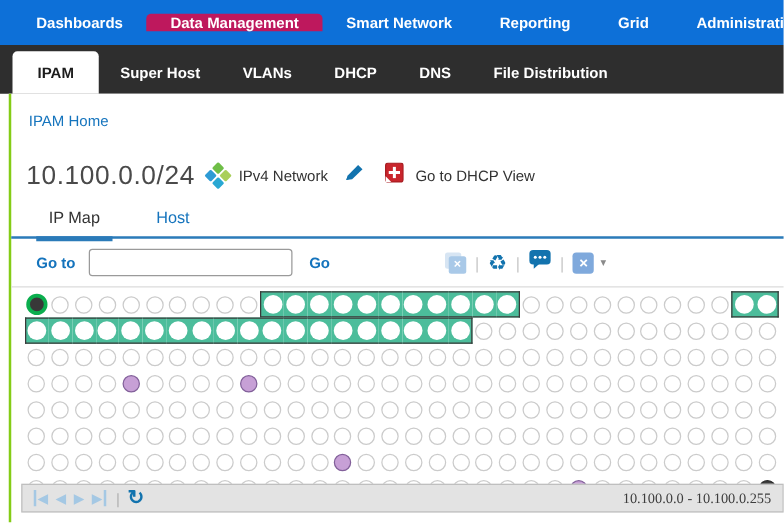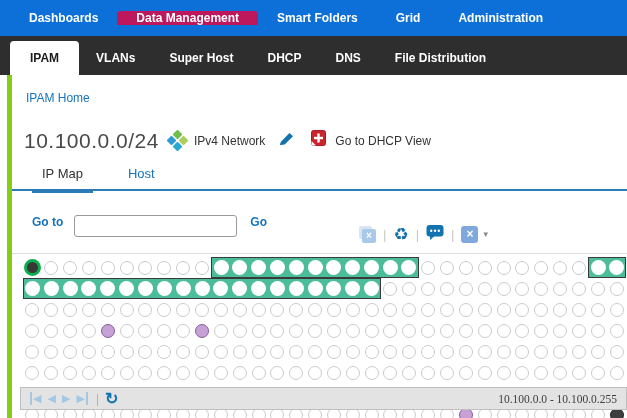--- a/index.html
+++ b/index.html
@@ -10,21 +10,21 @@
   .topnav { height:36px; background:#0d70d8; display:flex; align-items:center; padding-left:10px; }
   .topnav .item { color:#fff; font-size:12px; font-weight:bold; padding:0 19px; display:flex; align-items:center; cursor:pointer; white-space:nowrap; }
   .topnav .item.active { background:#be185d; border-radius:4px 4px 0 0; }
 
   
   .subnav { height:39px; background:#2e2e2e; display:flex; align-items:flex-end; padding-left:10px; }
   .subnav .tab { color:#fff; font-size:12px; font-weight:bold; padding:10px 17px; cursor:pointer; white-space:nowrap; }
   .subnav .tab.active { background:#fff; color:#1c1c1c; border-radius:4px 4px 0 0; padding:10px 20px; }
 
   
-  .content { position:relative; margin-left:7px; border-left:5px solid #84cc16; height:343px; background:#fff; }
+  .content { position:relative; margin-left:7px; border-left:2px solid #84cc16; height:343px; background:#fff; }
 
   .breadcrumb { padding:13px 0 0 14px; }
   .breadcrumb a { color:#1574bd; font-size:12px; text-decoration:none; cursor:pointer; }
 
   .titlerow { display:flex; align-items:center; padding:7px 0 0 12px; height:30px;margin-top:16px; }
   .net-title { font-size:21px; color:#4a4a4a; letter-spacing:0.5px; }
   .diamond-cluster { position:relative; width:19px; height:19px; margin-left:9px; flex:0 0 auto; }
   .diamond-cluster i { position:absolute; width:7px; height:7px; border-radius:1px; transform:rotate(45deg); }
   .d-top    { left:6px; top:0;    background:#6fbe47; }
   .d-left   { left:0;   top:6px;  background:#2e9bd5; }
@@ -35,21 +35,21 @@
   .dhcp-badge { margin-left:16px; cursor:pointer; }
   .dhcp-link { font-size:12px; color:#333; margin-left:9px; cursor:pointer; }
 
   
   .viewtabs { display:flex; padding-left:20px; margin-top:8px; border-bottom:2px solid #2b7bb9; }
   .viewtabs .vtab { font-size:13px; padding:6px 10px 8px; margin-right:25px; cursor:pointer; position:relative; color:#1574bd; }
   .viewtabs .vtab.active { color:#333; }
   .viewtabs .vtab.active::after { content:""; position:absolute; left:0; right:0; bottom:-4px; height:4px; background:#2b7bb9; }
 
   
-  .gotorow { display:flex; height:38px; padding-left:20px;margin-top:24px; }
+  .gotorow { display:flex; align-items:center; height:38px; padding-left:20px; }
   .goto-label, .go-btn { color:#1574bd; font-size:12px; font-weight:bold; }
   .goto-input { width:163px; height:22px; margin-left:11px; border:1px solid #9a9a9a; border-radius:3px; font-size:12px; padding:0 5px; color:#333; }
   .go-btn { margin-left:13px; cursor:pointer; }
   .tool-icons { display:flex; align-items:center; margin-left:92px; }
   .tool-sep { color:#c7c7c7; font-size:13px; margin:0 7px; }
   .ic-export { position:relative; width:17px; height:17px; }
   .ic-export .back { position:absolute; left:0; top:0; width:13px; height:13px; background:#d7e5f3; border-radius:2px; }
   .ic-export .front { position:absolute; right:0; bottom:0; width:14px; height:14px; background:#a9c9e8; border-radius:2px; color:#fff; font-size:10px; font-weight:bold; text-align:center; line-height:14px; }
   .ic-recycle { color:#1273ae; font-size:17px; line-height:17px; cursor:pointer; }
   .ic-close { width:17px; height:17px; background:#7fa9dc; border-radius:3px; color:#fff; font-size:12px; font-weight:bold; text-align:center; line-height:16px; cursor:pointer; }
@@ -76,29 +76,30 @@
   .pg-sep { color:#b0b0b0; margin:0 6px 0 2px; font-size:12px; }
   .ic-refresh { color:#1273ae; font-size:16px; font-weight:bold; cursor:pointer; line-height:16px; }
   .range-label { margin-left:auto; font-size:11.5px; color:#3d3d3d;font-family:Liberation Serif, serif; }
 </style>
 </head>
 <body>
 
 <div class="topnav">
   <div class="item">Dashboards</div>
   <div class="item active">Data Management</div>
-  <div class="item">Smart Folders</div>
+  <div class="item">Smart Network</div>
+  <div class="item">Reporting</div>
   <div class="item">Grid</div>
   <div class="item">Administration</div>
 </div>
 
 <div class="subnav">
   <div class="tab active">IPAM</div>
+  <div class="tab">Super Host</div>
   <div class="tab">VLANs</div>
-  <div class="tab">Super Host</div>
   <div class="tab">DHCP</div>
   <div class="tab">DNS</div>
   <div class="tab">File Distribution</div>
 </div>
 
 <div class="content">
 
   <div class="breadcrumb">
     <a>IPAM Home</a>
   </div>

